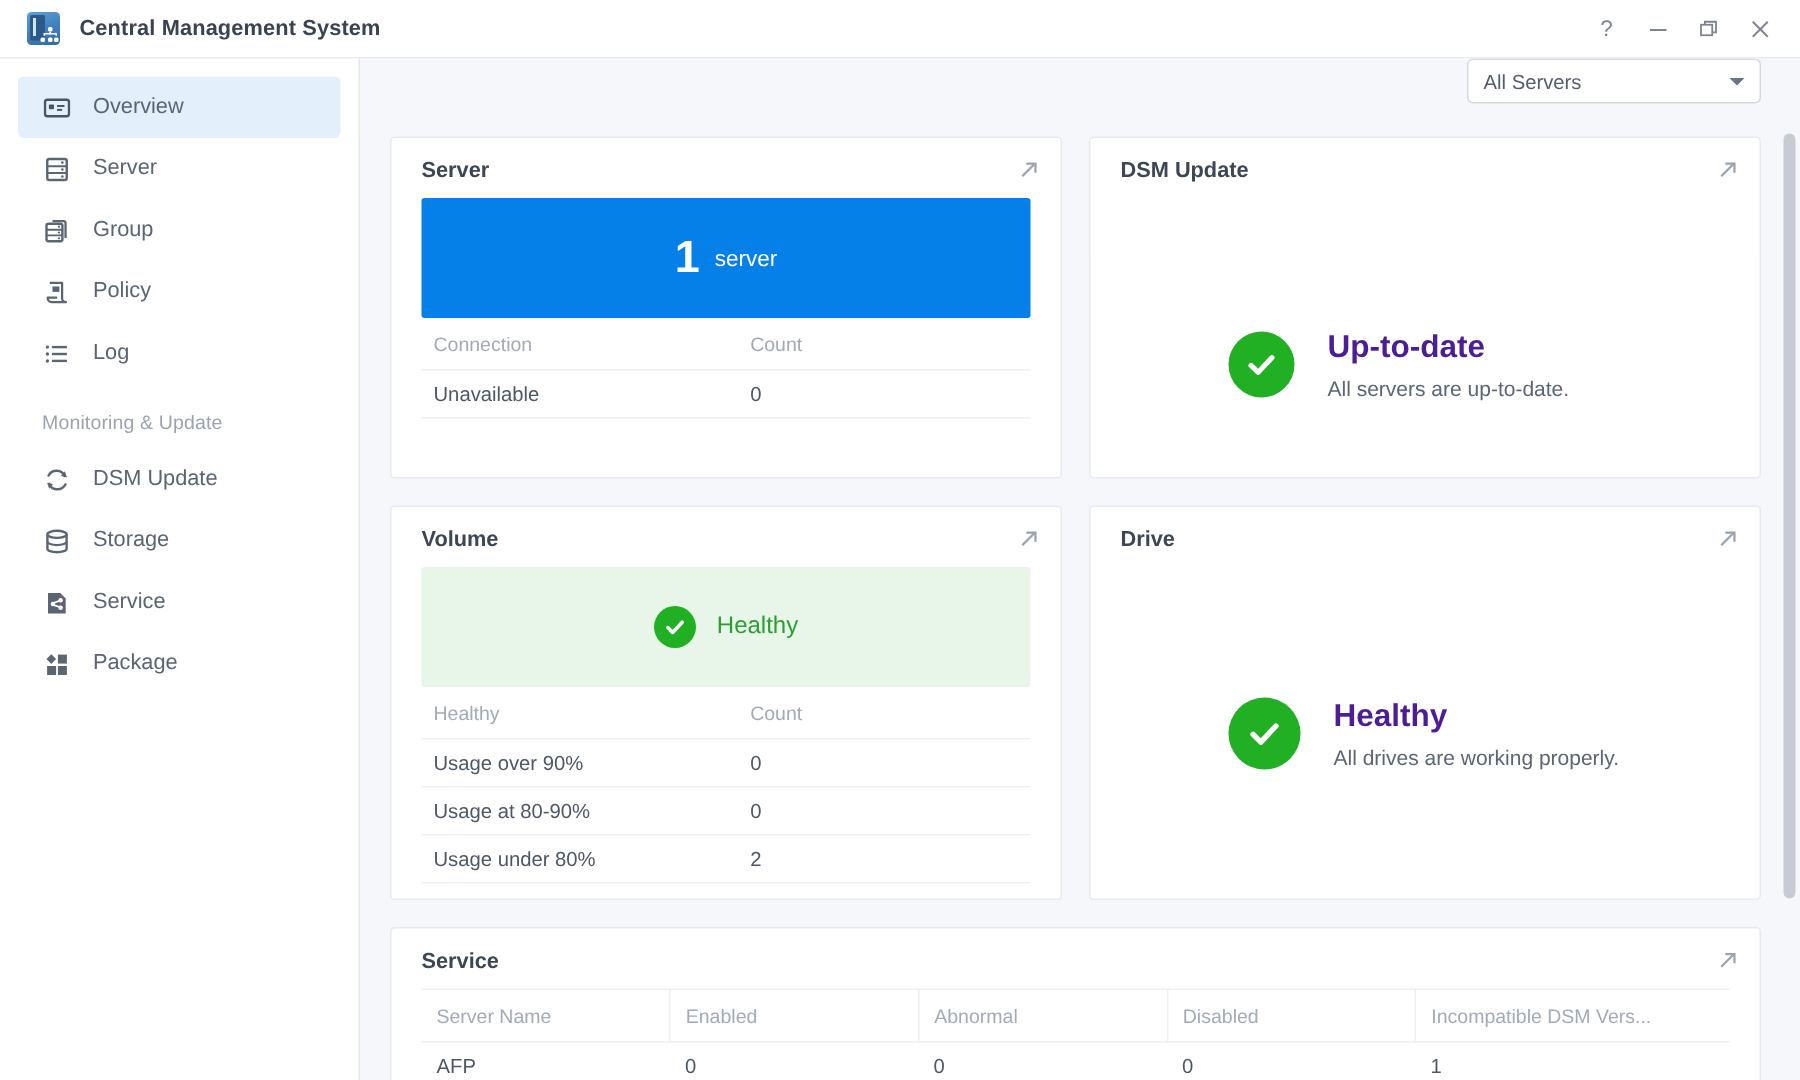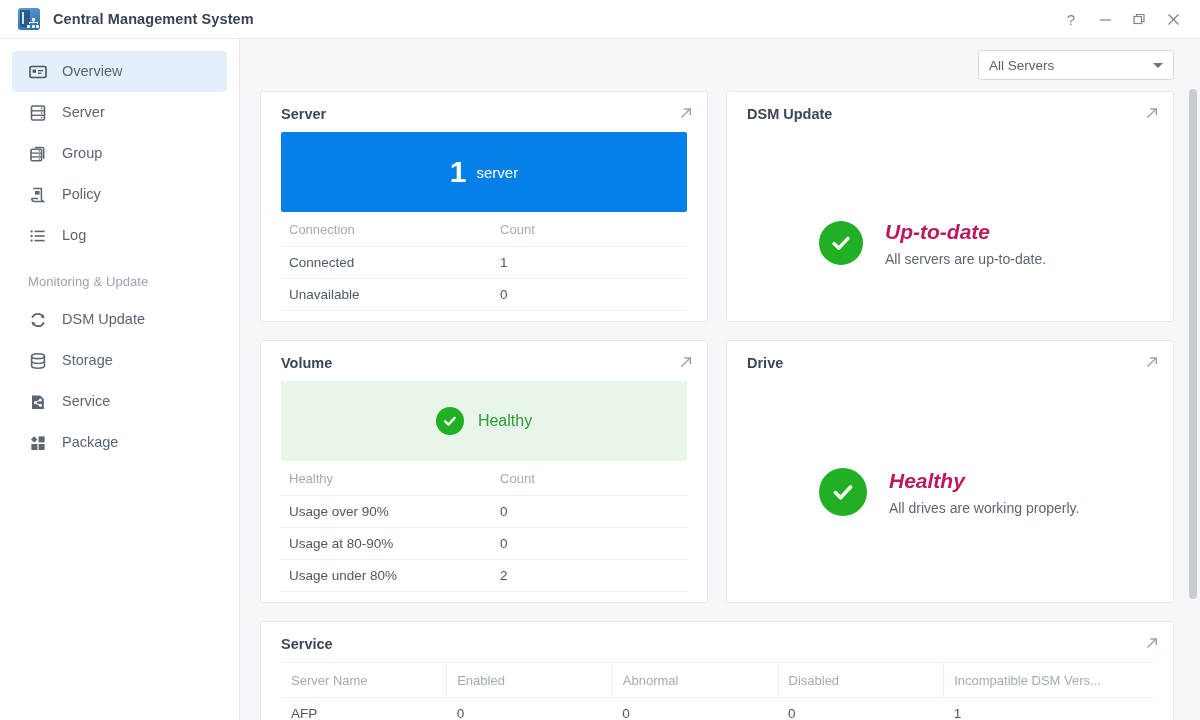--- a/index.html
+++ b/index.html
@@ -116,21 +116,21 @@
   
   .main {
     flex: 1;
     background: #f5f7fa;
     position: relative;
     overflow: hidden;
   }
   .toolbar {
     height: 52px;
     display: flex;
-    align-items: center;
+    align-items: flex-start;
     justify-content: flex-end;
     padding-right: 26px;
   }
   .select {
     width: 196px; height: 30px;
     background: #ffffff;
     border: 1px solid #d4d9e0;
     border-radius: 4px;
     display: flex; align-items: center;
     padding: 0 10px;
@@ -222,21 +222,21 @@
   table.mini th.c2, table.mini td.c2 { width: 52%; }
 
   
   .status-body {
     display: flex; align-items: center;
     padding: 46px 0 0 72px;
     min-height: 176px;
   }
   .status-body .txtwrap { margin-left: 22px; }
   .status-head {
-    font-size: 21px; font-weight: bold; color: #be185d; line-height: 1.2; font-style: italic;
+    font-size: 21px; font-weight: bold; color: #4c1d95; line-height: 1.2;
   }
   .status-sub { font-size: 14px; color: #5c6573; margin-top: 6px; }
 
   
   table.svc { width: 100%; border-collapse: collapse; table-layout: fixed; }
   table.svc th {
     text-align: left;
     font-size: 13px;
     font-weight: normal;
     color: #a2abb5;
@@ -459,24 +459,20 @@
 
         <table class="mini">
           <thead>
             <tr>
               <th class="c2">Connection</th>
               <th>Count</th>
             </tr>
           </thead>
           <tbody>
             <tr>
-              <td class="c2">Connected</td>
-              <td>1</td>
-            </tr>
-            <tr>
               <td class="c2">Unavailable</td>
               <td>0</td>
             </tr>
           </tbody>
         </table>
       </div>
 
       <div class="card">
         <div class="card-title">DSM Update</div>
         <div class="expand">

